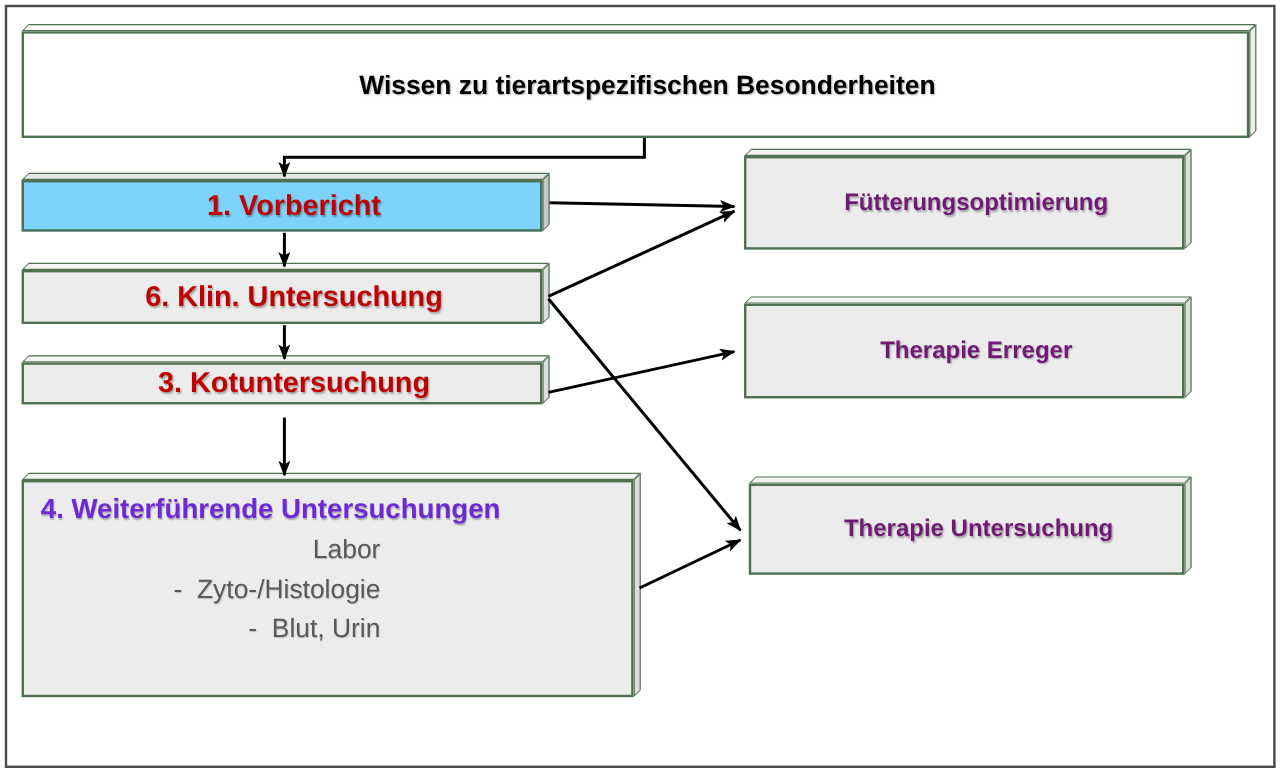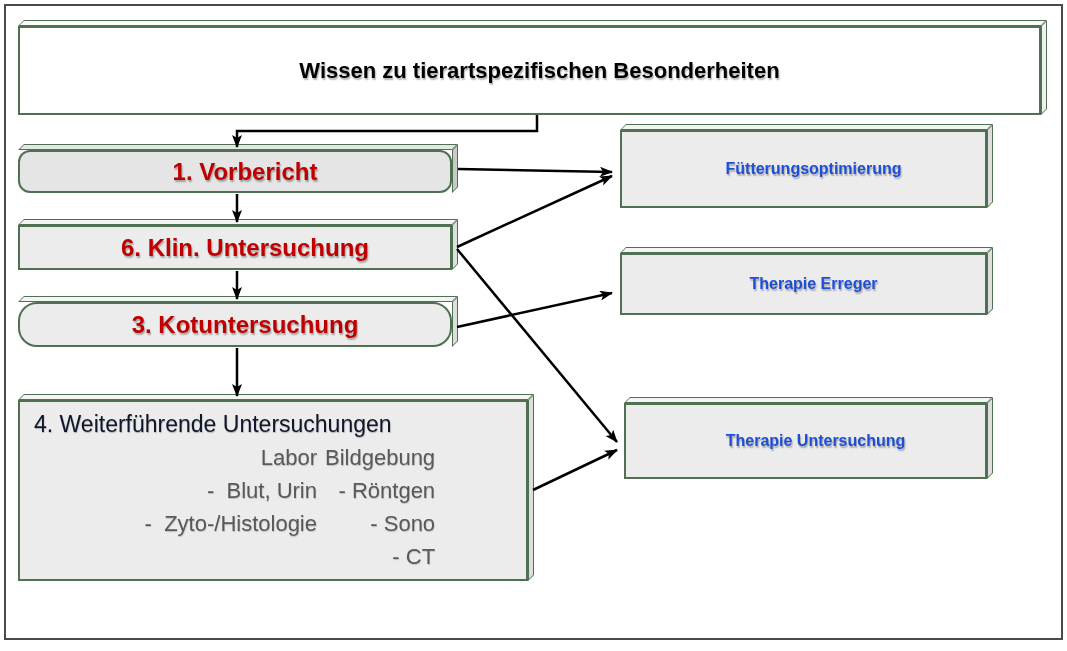--- a/index.html
+++ b/index.html
@@ -34,46 +34,46 @@
   .title-box::after  { background:#f0f0f0; }
   .title-box .lbl {
     font-size:22px; font-weight:bold; color:#000;
     text-shadow:1px 1.5px 1.5px rgba(0,0,0,0.30);
   }
   .step { width:434px; left:18px; }
   .step .lbl {
     font-size:24px; font-weight:bold; color:#c00000;
     text-shadow:1px 1.5px 1.5px rgba(0,0,0,0.30);
   }
-  .step1 { top:150px; height:43px; background:#e5e5e5;border-radius:12px; }
+  .step1 { top:150px; height:43px; background:#7dd3fc; }
   .step1::before { background:#e6e6e6; } .step1::after { background:#c9c9c9; }
   .step2 { top:225px; height:45px; }
-  .step3 { top:302px; height:45px;border-radius:19px; }
+  .step3 { top:302px; height:35px; }
   .box4 {
     left:18px; top:400px; width:510px; height:181px;
     display:block; padding:6px 0 0 0;
   }
   .box4 .heading {
     margin-left:14px; line-height:33px;
-    font-size:23px; font-weight:normal; color:#0f172a;
+    font-size:23px; font-weight:bold; color:#6d28d9;
     text-shadow:0.5px 1px 1px rgba(0,0,0,0.25);
   }
   .box4 .cols { display:flex; margin-left:32px; }
   .box4 .col  { font-size:22px; color:#595959; line-height:33px;
                 text-shadow:0.5px 1px 1px rgba(0,0,0,0.2);text-align:right; }
   .box4 .col1 { width:265px; }
   .box4 .col-title { margin-left:8px; }
   .box4 .item { white-space:pre; }
   .outcome { width:367px; }
   .outcome .lbl {
-    font-size:16px; font-weight:bold; color:#1d4ed8;
+    font-size:20px; font-weight:bold; color:#701a75;
     text-shadow:1px 1.5px 1.5px rgba(0,0,0,0.30);
   }
   .outcome1 { left:620px; top:130px; height:78px; }
-  .outcome2 { left:620px; top:253px; height:62px; }
+  .outcome2 { left:620px; top:253px; height:79px; }
   .outcome3 { left:624px; top:403px; width:363px; height:76px; }
   #arrow-layer {
     position:absolute; left:0; top:0; width:1067px; height:651px;
     pointer-events:none; z-index:10;
   }
   #arrow-layer .arrow { fill:none; stroke:#000000; stroke-width:2.5; }
 </style>
 </head>
 <body>
 
@@ -95,28 +95,22 @@
 
   <div class="b3d step step3">
     <span class="lbl">3. Kotuntersuchung</span>
   </div>
 
   <div class="b3d box4">
     <div class="heading">4. Weiterführende Untersuchungen</div>
     <div class="cols">
       <div class="col col1">
         <div class="col-title">Labor</div>
+        <div class="item">-  Zyto-/Histologie</div>
         <div class="item">-  Blut, Urin</div>
-        <div class="item">-  Zyto-/Histologie</div>
-      </div>
-      <div class="col col2">
-        <div class="col-title">Bildgebung</div>
-        <div class="item">- Röntgen</div>
-        <div class="item">- Sono</div>
-        <div class="item">- CT</div>
       </div>
     </div>
   </div>
 
   <div class="b3d outcome outcome1">
     <span class="lbl">Fütterungsoptimierung</span>
   </div>
 
   <div class="b3d outcome outcome2">
     <span class="lbl">Therapie Erreger</span>

